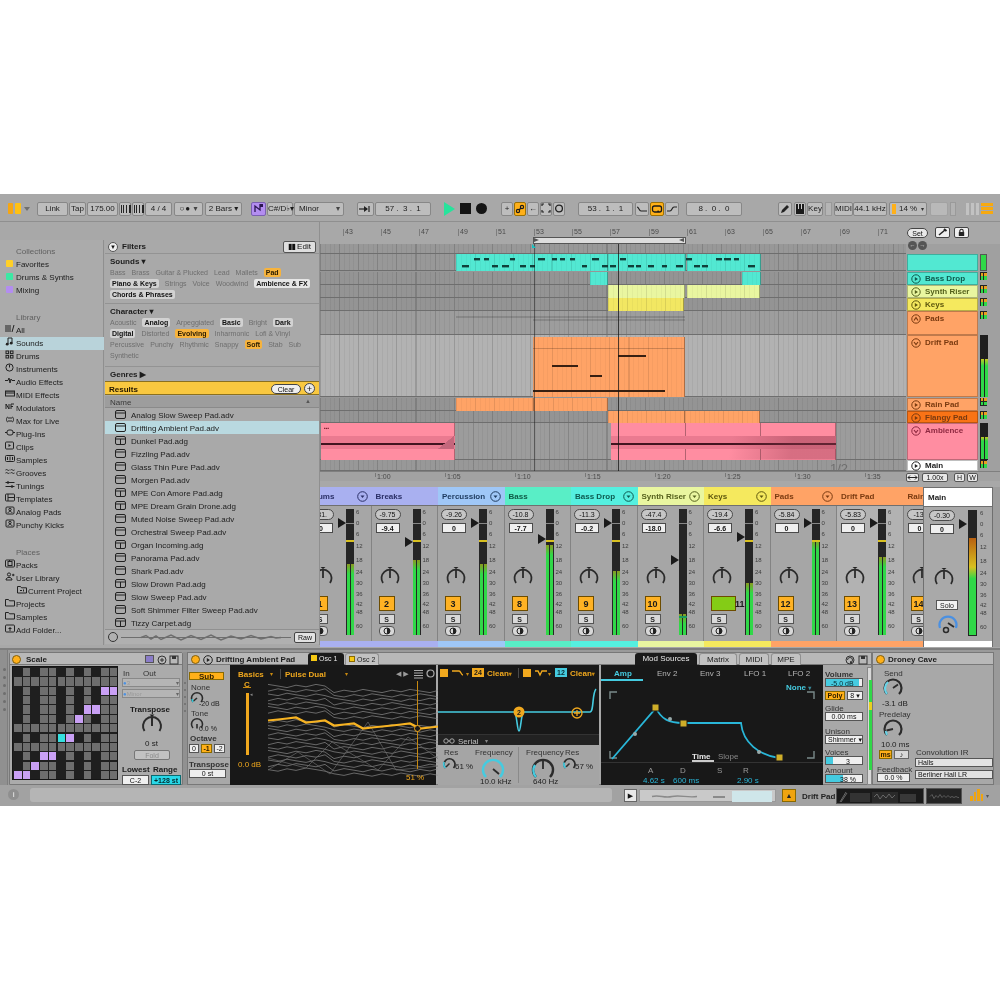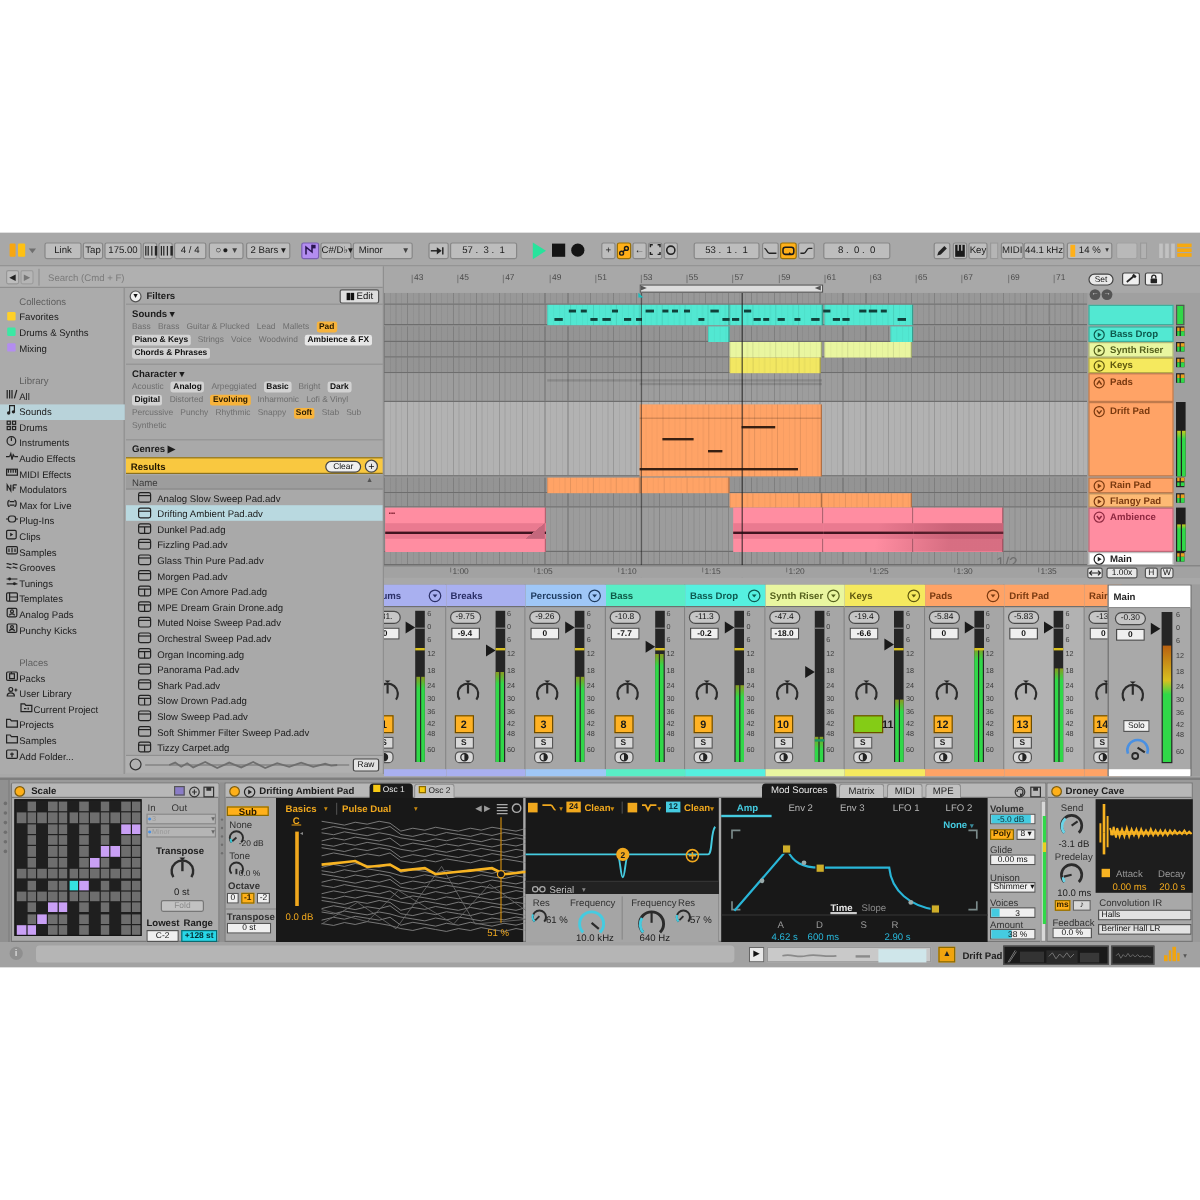--- a/index.html
+++ b/index.html
@@ -91,26 +91,20 @@
         <span style="position:absolute;right:2px;top:0;color:#333;font-size:6px;">▾</span>
       </div>
 <div class="abs" style="left:930px;top:8px;width:18px;height:14px;background:#b9b9b9;border:1px solid #a2a2a2;border-radius:2px;"></div>
 <div class="abs" style="left:950px;top:8px;width:6px;height:14px;background:#b2b2b2;border:1px solid #9a9a9a;"></div>
 <div class="abs" style="left:966px;top:9px;width:3px;height:12px;background:#c2c2c2;"></div>
 <div class="abs" style="left:971px;top:9px;width:3px;height:12px;background:#c2c2c2;"></div>
 <div class="abs" style="left:976px;top:9px;width:3px;height:12px;background:#c2c2c2;"></div>
 <div class="abs" style="left:981px;top:9px;width:12px;height:3px;background:#f7a90f;"></div>
 <div class="abs" style="left:981px;top:13px;width:12px;height:3px;background:#f7a90f;"></div>
 <div class="abs" style="left:981px;top:17px;width:12px;height:3px;background:#f7a90f;"></div>
-</div>
-<div class="abs" style="left:0;top:28px;width:319px;height:18px;background:#b0b0b0;border-bottom:1px solid #8f8f8f;">
-<div class="abs" style="left:5px;top:3px;width:11px;height:12px;background:#bdbdbd;border:1px solid #979797;border-radius:2px;text-align:center;line-height:11px;font-size:7px;color:#222;">◀</div>
-<div class="abs" style="left:17px;top:3px;width:11px;height:12px;background:#b5b5b5;border:1px solid #9d9d9d;border-radius:2px;text-align:center;line-height:11px;font-size:7px;color:#777;">▶</div>
-<div class="abs" style="left:32px;top:2px;width:1px;height:14px;background:#909090;"></div>
-<div class="flat" style="left:40px;top:5px;color:#7b7b7b;">Search (Cmd + F)</div>
 </div>
 <div class="abs" style="left:0;top:46px;width:104px;height:405px;background:#ababab;border-right:1px solid #8f8f8f;">
 <div class="abs" style="left:0;top:5px;width:104px;height:13px;color:#5f5f5f;font-size:8px;line-height:13px;"><span style="display:inline-block;width:13px;text-align:center;margin-left:3px;"></span>Collections</div>
 <div class="abs" style="left:0;top:18px;width:104px;height:13px;color:#1c1c1c;font-size:8px;line-height:13px;"><span style="display:inline-block;width:13px;text-align:center;margin-left:3px;"><span style="display:inline-block;width:7px;height:7px;background:#ffd028;border-radius:1px;"></span></span>Favorites</div>
 <div class="abs" style="left:0;top:31px;width:104px;height:13px;color:#1c1c1c;font-size:8px;line-height:13px;"><span style="display:inline-block;width:13px;text-align:center;margin-left:3px;"><span style="display:inline-block;width:7px;height:7px;background:#3ce8a4;border-radius:1px;"></span></span>Drums &amp; Synths</div>
 <div class="abs" style="left:0;top:44px;width:104px;height:13px;color:#1c1c1c;font-size:8px;line-height:13px;"><span style="display:inline-block;width:13px;text-align:center;margin-left:3px;"><span style="display:inline-block;width:7px;height:7px;background:#b38df0;border-radius:1px;"></span></span>Mixing</div>
 <div class="abs" style="left:0;top:71px;width:104px;height:13px;color:#5f5f5f;font-size:8px;line-height:13px;"><span style="display:inline-block;width:13px;text-align:center;margin-left:3px;"></span>Library</div>
 <div class="abs" style="left:0;top:84px;width:104px;height:13px;color:#1c1c1c;font-size:8px;line-height:13px;"><span style="display:inline-block;width:13px;text-align:center;margin-left:3px;"><svg width="10" height="9" viewBox="0 0 10 9">
             <path d="M1 8 L1 1 M3 8 L3 1 M5 8 L5 1 M7 8 L9 1" stroke="#222" stroke-width="1" fill="none"></path>
           </svg></span>All</div>
@@ -531,21 +525,21 @@
       </svg>
 <div class="flat" style="left:17px;top:2px;font-weight:bold;color:#7a3a10;font-size:8px;">Drift Pad</div>
 </div>
 <div class="abs" style="left:907px;top:203.5px;width:71px;height:13px;background:#ffa366;border:1px solid rgba(0,0,0,0.25);">
 <svg style="position:absolute;left:3px;top:1.5px;" width="10" height="10" viewBox="0 0 10 10">
         <circle cx="5" cy="5" r="4.2" fill="none" stroke="#7a3a10" stroke-width="1"></circle>
         <path d="M3.8 3 L7 5 L3.8 7 Z" fill="#7a3a10"></path>
       </svg>
 <div class="flat" style="left:17px;top:1.5px;font-weight:bold;color:#7a3a10;font-size:8px;">Rain Pad</div>
 </div>
-<div class="abs" style="left:907px;top:217px;width:71px;height:11.5px;background:#fdba74;border:1px solid rgba(0,0,0,0.25);">
+<div class="abs" style="left:907px;top:217px;width:71px;height:11.5px;background:#f97316;border:1px solid rgba(0,0,0,0.25);">
 <svg style="position:absolute;left:3px;top:0.75px;" width="10" height="10" viewBox="0 0 10 10">
         <circle cx="5" cy="5" r="4.2" fill="none" stroke="#7a3a10" stroke-width="1"></circle>
         <path d="M3.8 3 L7 5 L3.8 7 Z" fill="#7a3a10"></path>
       </svg>
 <div class="flat" style="left:17px;top:0.75px;font-weight:bold;color:#7a3a10;font-size:8px;">Flangy Pad</div>
 </div>
 <div class="abs" style="left:907px;top:229px;width:71px;height:36.5px;background:#ff8da1;border:1px solid rgba(0,0,0,0.25);">
 <svg style="position:absolute;left:3px;top:2px;" width="10" height="10" viewBox="0 0 10 10">
         <circle cx="5" cy="5" r="4.2" fill="none" stroke="#8e2840" stroke-width="1"></circle>
         <path d="M3 4 L5 6.5 L7 4" fill="none" stroke="#8e2840" stroke-width="1.2"></path>
@@ -1453,34 +1447,20 @@
 <svg style="left:9px;top:65px;position:absolute;" width="22" height="22" viewBox="0 0 22 22">
           <path d="M5 17 A 8.5 8.5 0 1 1 17 17" fill="none" stroke="#2b2b2b" stroke-width="2.2"></path>
           <path d="M5 17 A 8.5 8.5 0 0 1 4 13" fill="none" stroke="#6ad4e8" stroke-width="2.2"></path>
           <path d="M11 11 L4.5 12.5" stroke="#2b2b2b" stroke-width="1.8"></path>
         </svg>
 <div class="flat" style="left:8px;top:87px;color:#222;">10.0 ms</div>
 <div class="abs" style="left:6px;top:97px;width:13px;height:9px;background:#ffb019;border:1px solid #8a6a00;font-size:7px;line-height:8px;text-align:center;font-weight:bold;color:#2a1c00;">ms</div>
 <div class="abs" style="left:21px;top:97px;width:15px;height:9px;background:#d8d8d8;border:1px solid #666;font-size:7px;line-height:8px;text-align:center;color:#222;">♪</div>
 <div class="flat" style="left:4px;top:112px;color:#333;">Feedback</div>
 <div class="abs" style="left:4px;top:120px;width:33px;height:9px;background:#efefef;border:1px solid #555;font-size:7px;line-height:8px;text-align:center;color:#111;">0.0 %</div>
-<div class="abs" style="left:40px;top:13px;width:81px;height:78px;background:#1d1d1d;">
-<svg style="left:0;top:0;position:absolute;" width="81" height="78" viewBox="0 0 81 78">
-<path d="M7 28 L7 4" stroke="#f7b322" stroke-width="2.2"></path>
-            <path d="M7 28 L7 46" stroke="#f7b322" stroke-width="2.2"></path>
-<path d="M4 28 L4 20 M4 28 L4 36 M10 28 L10 14 M10 28 L10 40" stroke="#f7b322" stroke-width="1.6"></path>
-<path d="M12 24 L14 30 L15 23 L17 32 L18 24 L20 31 L22 25 L24 31 L26 24 L28 31 L30 25 L32 30 L34 25 L36 31 L38 25 L40 30 L42 26 L44 30 L46 25 L48 30 L50 26 L52 30 L54 26 L56 30 L58 26 L60 30 L62 26 L64 29 L66 26 L68 29 L70 27 L72 29 L74 26 L76 29 L78 27 L80 29" stroke="#f7b322" stroke-width="1.6" fill="none"></path>
-            <path d="M12 26 L80 28 L80 29 L12 30 Z" fill="#f7b322" opacity="0.8"></path>
-</svg>
-<div class="abs" style="left:5px;top:58px;width:7px;height:7px;background:#f7b322;"></div>
-<div class="flat" style="left:17px;top:58px;color:#9a9a9a;">Attack</div>
-<div class="flat" style="left:52px;top:58px;color:#9a9a9a;">Decay</div>
-<div class="flat" style="left:14px;top:69px;color:#f0a81e;">0.00 ms</div>
-<div class="flat" style="left:53px;top:69px;color:#f0a81e;">20.0 s</div>
-</div>
 <div class="flat" style="left:43px;top:95px;color:#333;">Convolution IR</div>
 <div class="abs" style="left:42px;top:105px;width:78px;height:9px;background:#e2e2e2;border:1px solid #555;font-size:7px;line-height:8px;color:#111;"><span style="margin-left:2px;">Halls</span></div>
 <div class="abs" style="left:42px;top:117px;width:78px;height:9px;background:#e2e2e2;border:1px solid #555;font-size:7px;line-height:8px;color:#111;"><span style="margin-left:2px;">Berliner Hall LR</span></div>
 </div>
 </div>
 <div class="abs" style="left:0;top:591px;width:1000px;height:21px;background:#a2a2a2;">
 <div class="abs" style="left:8px;top:4px;width:11px;height:11px;background:#8f8f8f;border-radius:50%;color:#d8d8d8;font-size:8px;font-weight:bold;text-align:center;line-height:11px;">i</div>
 <div class="abs" style="left:30px;top:3px;width:582px;height:14px;background:#b5b5b5;border-radius:3px;"></div>
 <div class="abs" style="left:624px;top:4px;width:13px;height:13px;background:#e8e8e8;border:1px solid #666;font-size:7px;text-align:center;line-height:12px;color:#111;">▶</div>
 <div class="abs" style="left:639px;top:4px;width:137px;height:13px;background:#c9c9c9;border:1px solid #999;">

